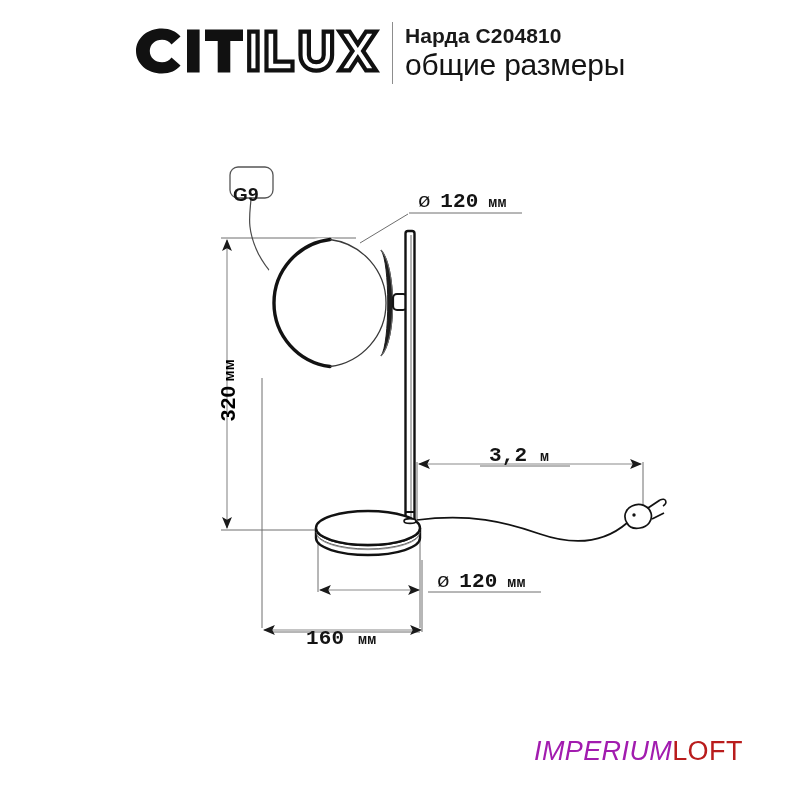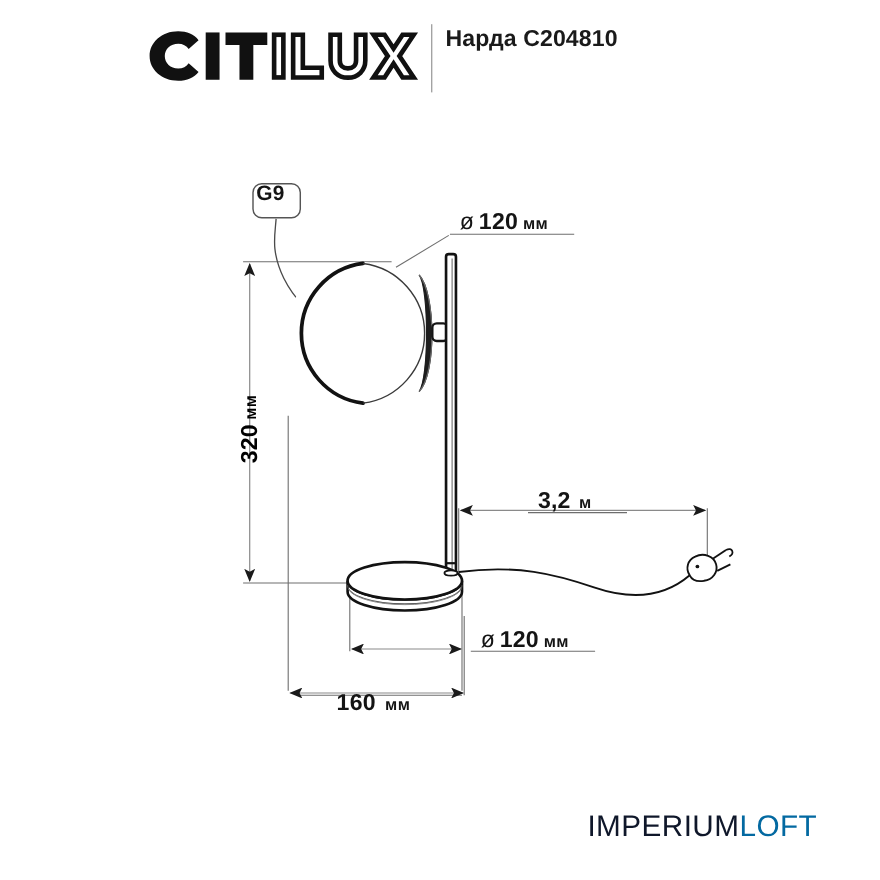--- a/index.html
+++ b/index.html
@@ -72,21 +72,21 @@
     top: 0;
     width: 800px;
     height: 800px;
   }
 
   
   .dim-label {
     position: absolute;
     white-space: nowrap;
     color: #141414;
-    font-family: Liberation Sans, sans-serif;
+    font-family: Liberation Mono, monospace;
   }
   .dim-num {
     font-size: 21px;
     font-weight: bold;
     letter-spacing: 0.2px;
   }
   .dim-unit {
     font-size: 15px;
     font-weight: bold;
     letter-spacing: 0.3px;
@@ -124,39 +124,39 @@
     transform-origin: center center;
     display: flex;
     align-items: center;
     justify-content: center;
     white-space: nowrap;
   }
 
   #label-socket {
     position: absolute;
     left: 233px;
-    top: 166px;
+    top: 184px;
     font-size: 19px;
     font-weight: bold;
     color: #141414;
     letter-spacing: 0.2px;
   }
 
   
   #footer-logo {
     position: absolute;
     left: 534px;
     top: 736px;
     font-size: 27px;
     font-weight: normal;
     letter-spacing: 0.4px;
     white-space: nowrap;
   }
-  #footer-imperium { color: #0f172a; }
-  #footer-loft { color: #0369a1; text-align: right; }
+  #footer-imperium { color: #a21caf; font-style: italic; }
+  #footer-loft { color: #b91c1c; text-align: right; }
 </style>
 </head>
 <body>
 
 <div id="page">
 
   <div id="header">
 
     <div id="brand-logo" aria-label="CITILUX">
       <svg viewBox="0 0 250 58" width="250" height="58" xmlns="http://www.w3.org/2000/svg">
@@ -187,20 +187,21 @@
                    L234 48.4 H244.1 L231.1 29 L244.1 9.6 H234 L225.8 22.2
                    L217.6 9.6 Z"></path>
         </g>
       </svg>
     </div>
 
     <div id="header-divider"></div>
 
     <div id="model-name">Нарда C204810</div>
 
+    <div id="drawing-subtitle">общие размеры</div>
   </div>
 
   <svg id="drawing" viewBox="0 0 800 800" width="800" height="800" xmlns="http://www.w3.org/2000/svg">
 
     <defs>
       <marker id="ar-end" viewBox="0 0 12 10" refX="11" refY="5" markerWidth="11" markerHeight="9" orient="auto-start-reverse">
         <path d="M0 0 L12 5 L0 10 L2.6 5 Z" fill="#1a1a1a"></path>
       </marker>
       <marker id="ar-start" viewBox="0 0 12 10" refX="1" refY="5" markerWidth="11" markerHeight="9" orient="auto">
         <path d="M12 0 L0 5 L12 10 L9.4 5 Z" fill="#1a1a1a"></path>

